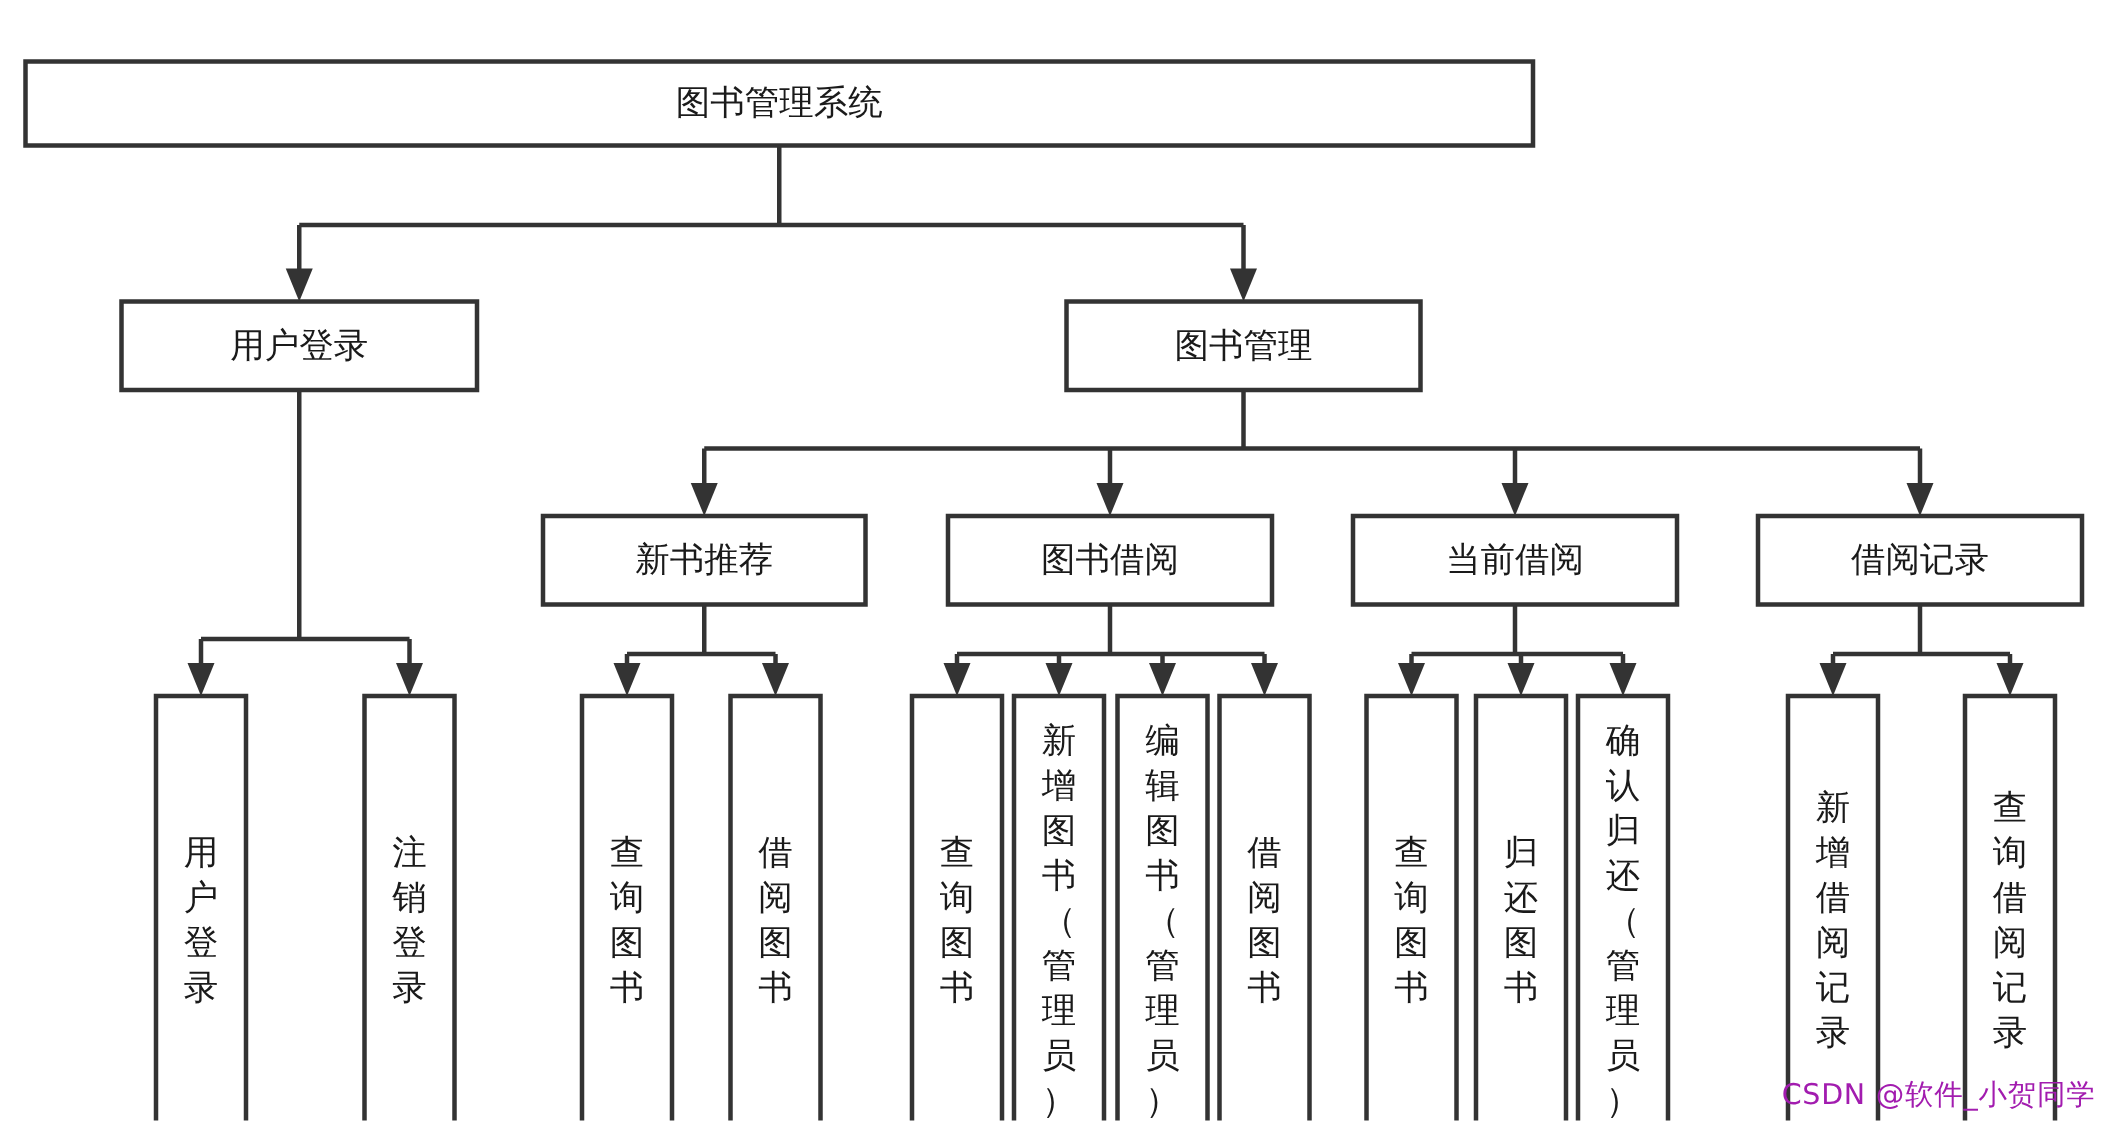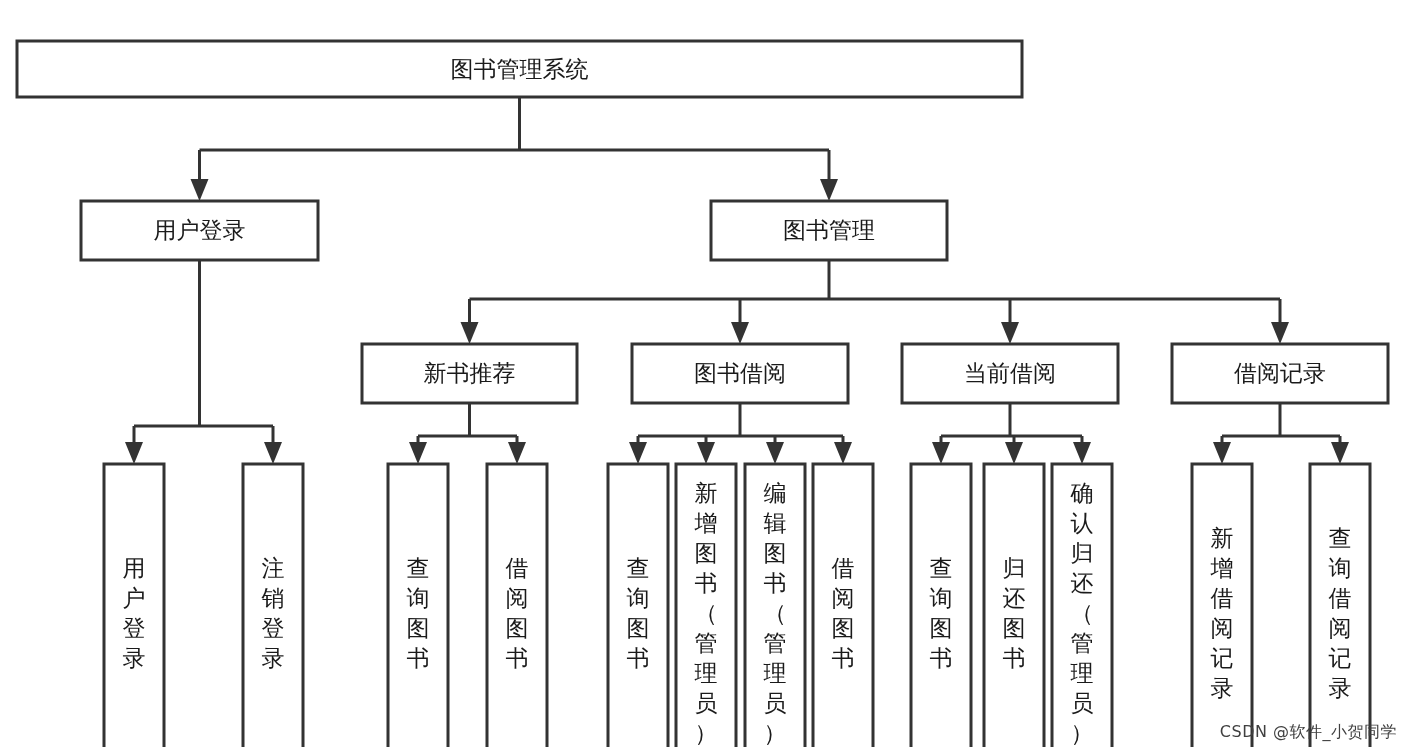--- a/index.html
+++ b/index.html
@@ -53,22 +53,22 @@
   }
   .arrow-head {
     fill: #333333;
     stroke: none;
   }
   .watermark {
     position: absolute;
     right: 8px;
     bottom: 4px;
     font-family: "DejaVu Sans", "Liberation Sans", sans-serif;
-    font-size: 16px;
-    color: #404040;
+    font-size: 19px;
+    color: #a21caf;
     letter-spacing: 0.5px;
     white-space: nowrap;
     pointer-events: none;
   }
 </style>
 </head>
 <body>
 
 <div id="diagram-root">
   <svg class="diagram-canvas" id="diagram-canvas" viewBox="0 0 1405 747" xmlns="http://www.w3.org/2000/svg">

